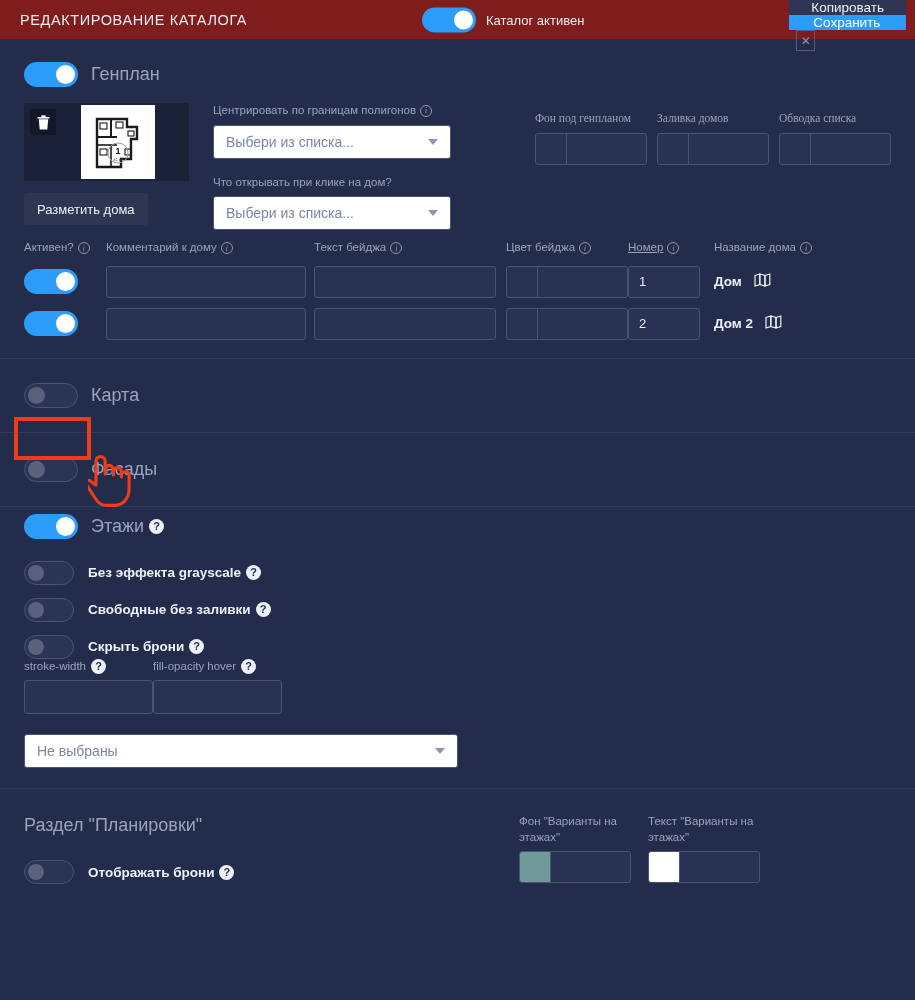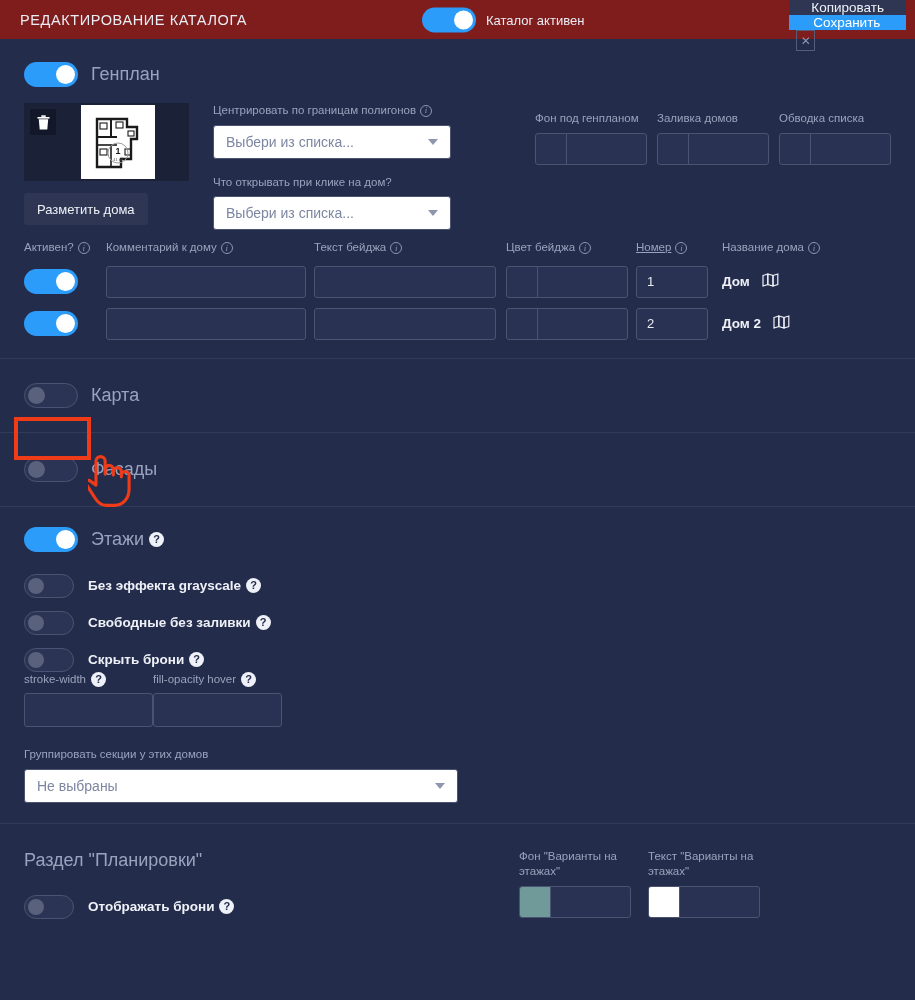--- a/index.html
+++ b/index.html
@@ -160,30 +160,30 @@
     display: flex; align-items: center; justify-content: center;
     cursor: pointer;
   }
   .btn-mark {
     margin-top: 12px; background: #2e3654; color: #eef1f7;
     border: none; border-radius: 3px; height: 32px;
     padding: 0 13px; font-size: 13px; cursor: pointer;
     font-family: inherit;
   }
   .genplan-selects { width: 240px; margin-left: 24px; }
-  .genplan-colors { display: flex; gap: 10px; margin-left: 84px; padding-top: 8px; }
+  .genplan-colors { display: flex; gap: 10px; margin-left: 84px; padding-top: 8px; font-family: Liberation Serif, serif; }
 
   
   .tbl-head { display: flex; align-items: flex-end; padding-top: 10px; }
   .tbl-row { display: flex; align-items: center; margin-top: 10px; }
   .c-active { width: 82px; flex: none; }
   .c-comment { width: 200px; flex: none; }
   .c-badge-text { width: 182px; flex: none; margin-left: 8px; }
   .c-badge-color { width: 122px; flex: none; margin-left: 10px; }
-  .c-number { width: 72px; flex: none; margin-left: 8px; text-decoration: underline; }
+  .c-number { width: 72px; flex: none; margin-left: 0; text-decoration: underline; }
   .c-name { flex: none; margin-left: 14px; }
   .house-name {
     font-size: 13.5px; color: #eef1f7; font-weight: bold;
     display: flex; align-items: center; gap: 12px;
   }
   .inp.num { text-align: left; }
 
   
   .opt-row { display: flex; align-items: center; gap: 14px; margin-top: 13px; }
   .opt-label { font-size: 13.5px; color: #eef1f7; font-weight: bold; display: flex; align-items: center; }
@@ -399,21 +399,21 @@
 
 <div class="section" style="padding-top:24px; padding-bottom:24px;">
   <div class="sec-head">
     <div class="sw off"></div>
     <span class="sec-title">Фасады</span>
   </div>
 </div>
 
 <div class="divider"></div>
 
-<div class="section" style="padding-top:20px; padding-bottom:20px; position:relative;">
+<div class="section" style="padding-top:7px; padding-bottom:20px; position:relative;">
   <div class="sec-head">
     <div class="sw on"></div>
     <span class="sec-title">
       <span>Этажи</span><span class="help-q">?</span>
     </span>
   </div>
 
   <div style="margin-top:22px;">
     <div class="opt-row">
       <div class="sw sm off"></div>
@@ -447,21 +447,20 @@
     </div>
     <div style="width:129px;">
       <div class="fld-label">
         <span>fill-opacity hover</span><span class="help-q">?</span>
       </div>
       <input class="inp" style="height: 34px;" value="">
     </div>
   </div>
 
   <div style="margin-top:20px; width:434px;">
-    <div class="fld-label">Группировать секции у этих домов</div>
     <div class="sel">
       <span>Не выбраны</span>
       <span class="caret"></span>
     </div>
   </div>
 
 </div>
 
 <div class="divider"></div>
 

